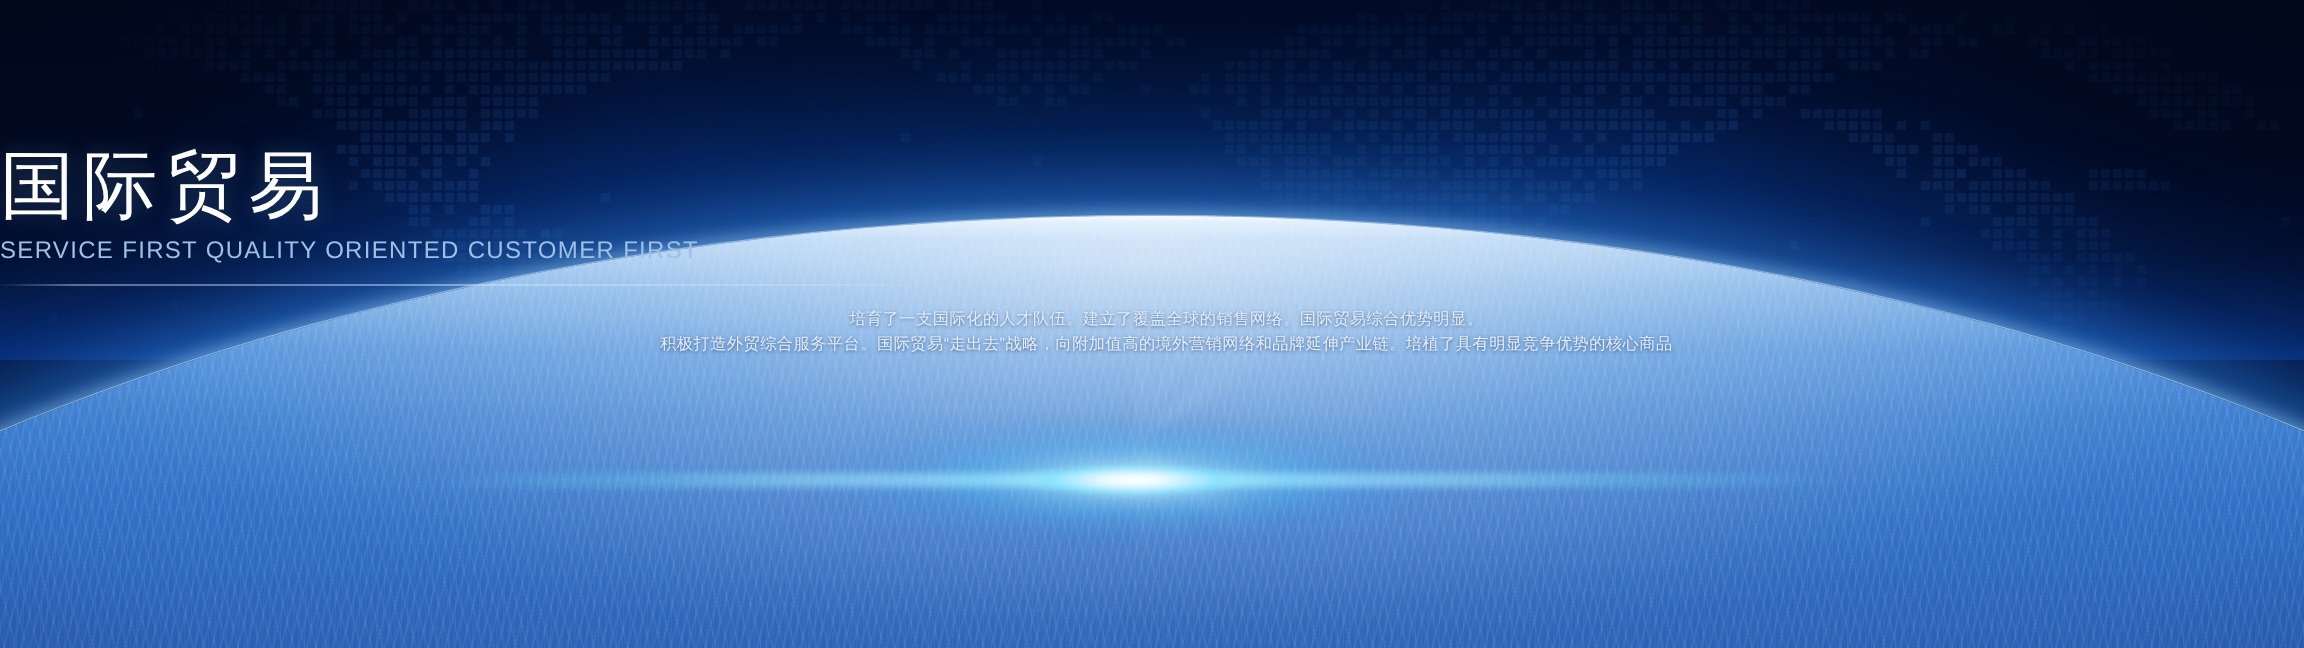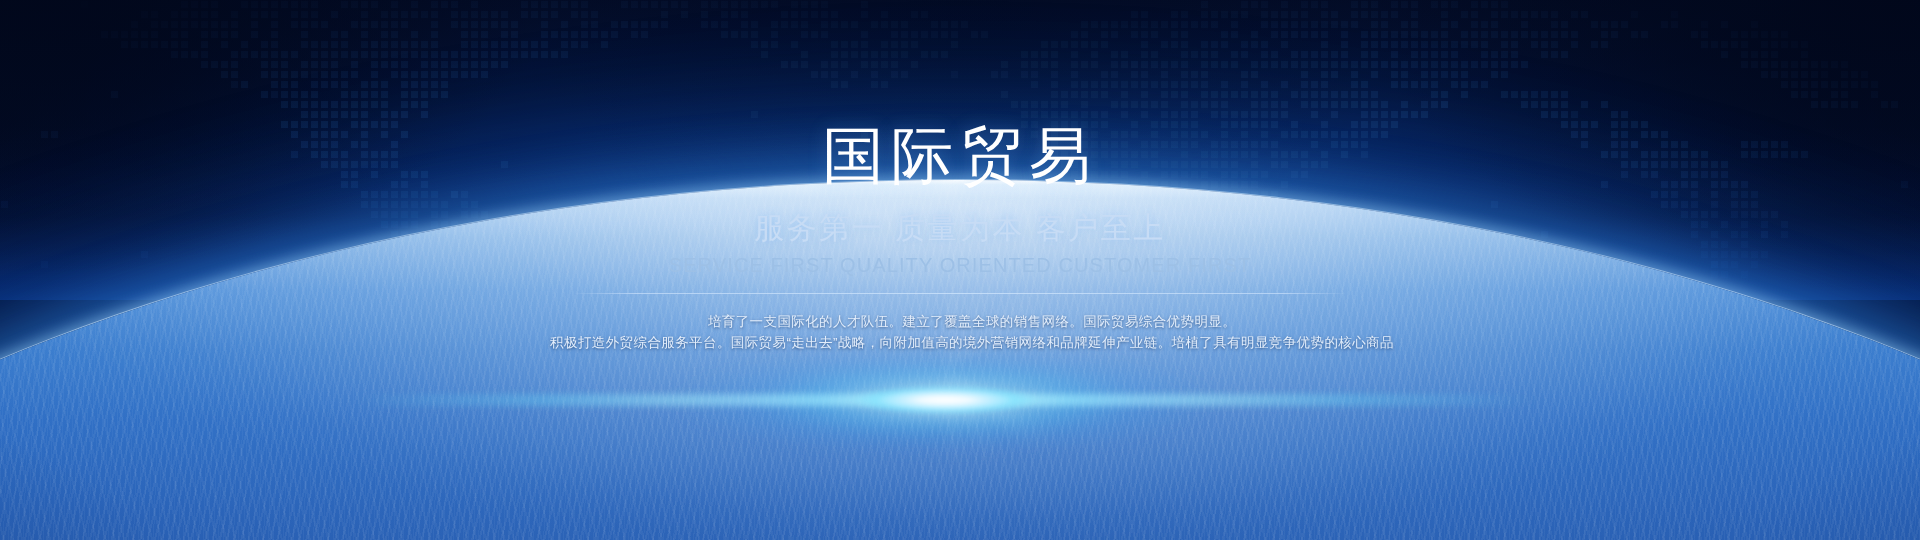--- a/index.html
+++ b/index.html
@@ -194,21 +194,20 @@
     background:linear-gradient(to right, rgba(70,150,255,0) 0%,
       rgba(80,165,255,0.40) 45%, rgba(70,150,255,0) 100%);
     filter:blur(1.2px);
   }
 
   
   .content {
     position:absolute; left:0; top:0;
     width:1920px; height:540px;
     display:flex; flex-direction:column;
-    align-items:center;
     z-index:40;
   }
 
   .title-cn {
     margin-top:125px;
     font-size:62px;
     line-height:1;
     letter-spacing:7px;
     color:#ffffff;
     font-weight:400;
@@ -1803,21 +1802,20 @@
 
   <div class="flare-rays"></div>
   <div class="flare-streak"></div>
   <div class="flare-halo"></div>
   <div class="flare-core"></div>
 
   <div class="content">
 
     <h1 class="title-cn">国际贸易</h1>
 
-    <div class="subtitle-cn">服务第一 质量为本 客户至上</div>
 
     <div class="subtitle-en">SERVICE FIRST   QUALITY ORIENTED   CUSTOMER FIRST</div>
 
     <div class="divider"></div>
 
     <div class="desc">
       <span class="desc-line">培育了一支国际化的人才队伍。建立了覆盖全球的销售网络。国际贸易综合优势明显。</span>
       <span class="desc-line">积极打造外贸综合服务平台。国际贸易“走出去”战略，向附加值高的境外营销网络和品牌延伸产业链。培植了具有明显竞争优势的核心商品</span>
     </div>
 

